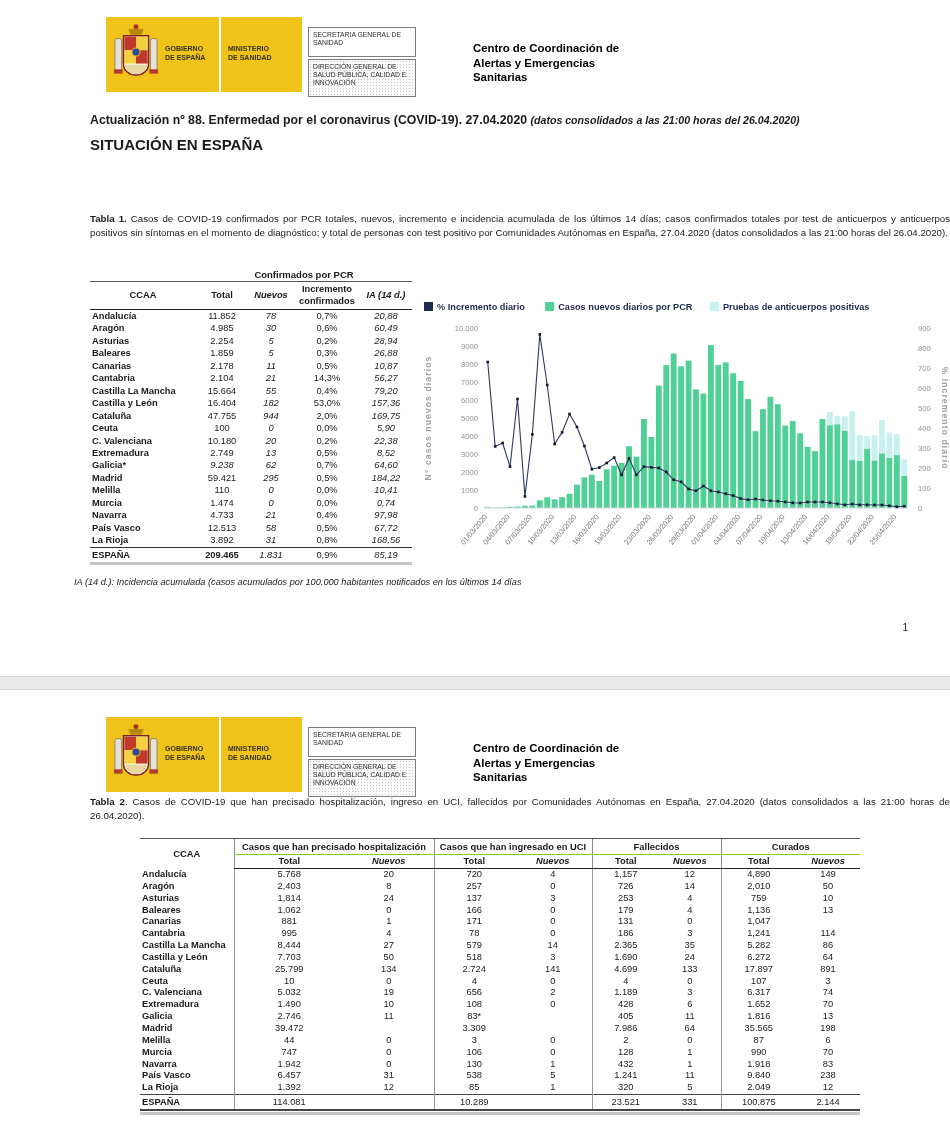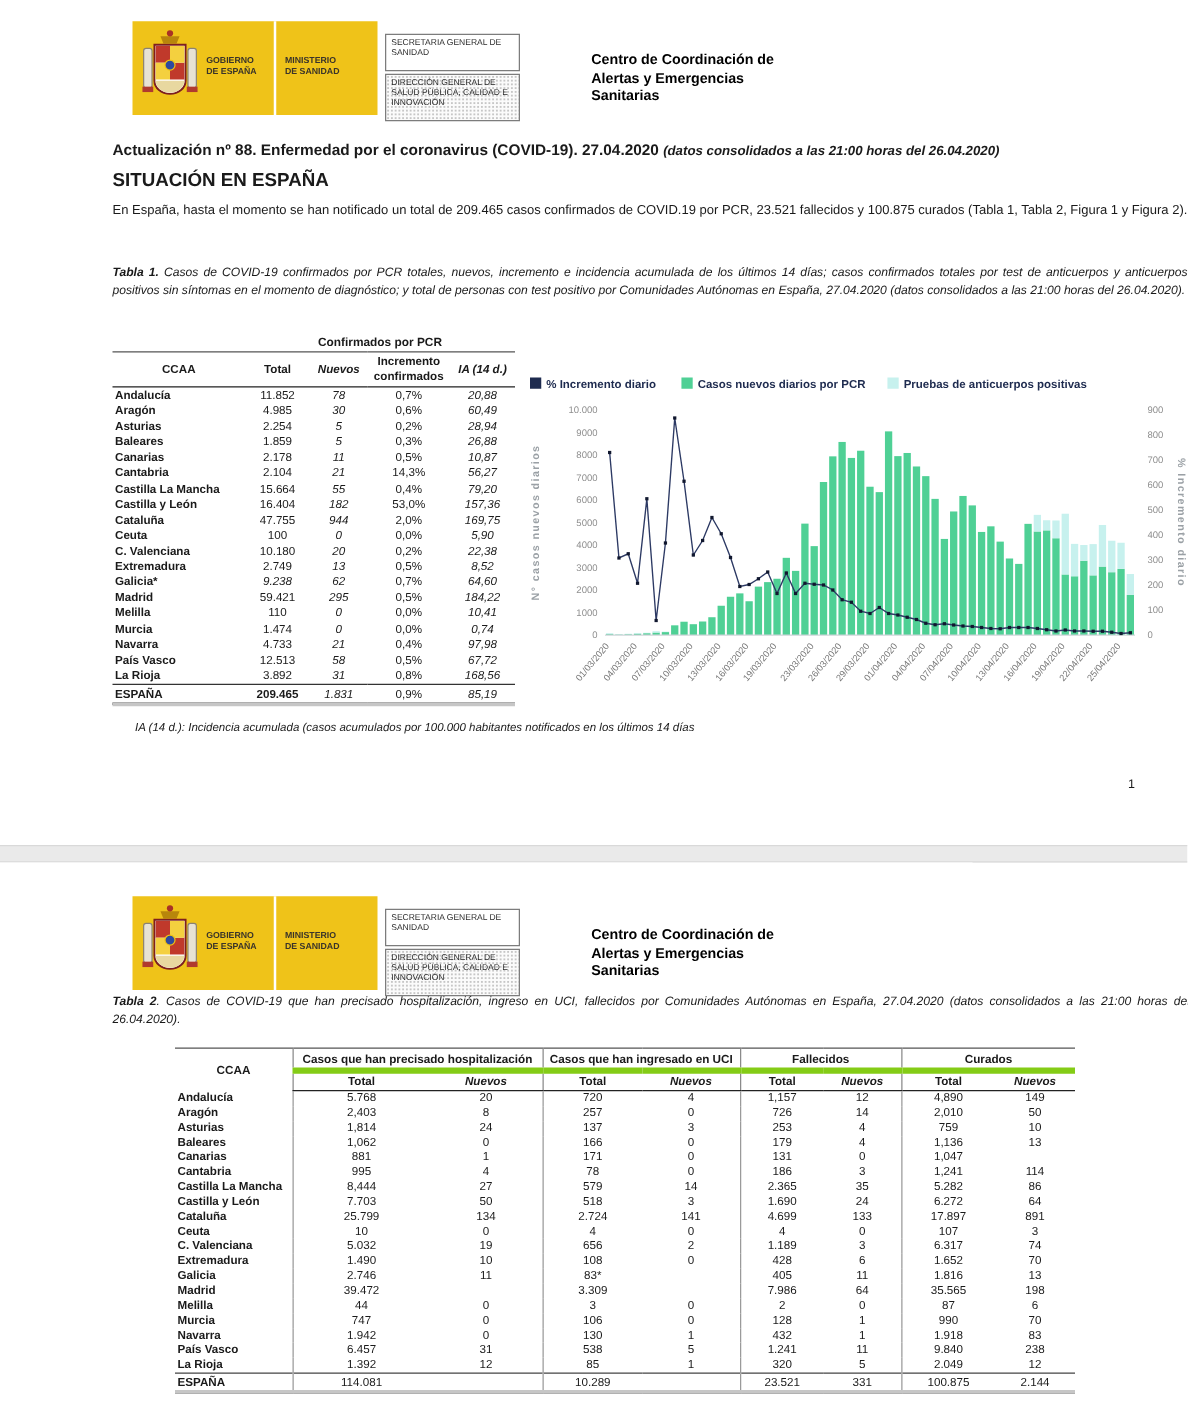--- a/index.html
+++ b/index.html
@@ -26,21 +26,21 @@
   .gov-box.secretaria{top:13px;height:30px;background:#fff;}
   .gov-box.direccion{top:45px;height:38px;background-color:#fbfbfb;
     background-image:radial-gradient(#c6c6c6 0.6px, rgba(0,0,0,0) 0.7px);background-size:3px 3px;}
   .ccaes{position:absolute;left:473px;top:27px;font-size:11.4px;font-weight:bold;line-height:14.6px;color:#000;}
 
   
   #p1-title{position:absolute;left:90px;top:113px;width:862px;font-size:12.3px;font-weight:bold;}
   #p1-title .note{font-style:italic;font-size:10.6px;}
   #p1-subtitle{position:absolute;left:90px;top:136px;font-size:15px;font-weight:bold;}
   #p1-intro{position:absolute;left:90px;top:161px;width:860px;font-size:10.4px;line-height:15.6px;text-align:justify;}
-  .caption{font-size:9.7px;line-height:13.7px;text-align:justify;font-style:italic;}
+  .caption{font-size:9.7px;line-height:13.7px;text-align:justify;}
   #t1-caption{position:absolute;left:90px;top:212px;width:860px;}
   .caption b{font-weight:bold;}
 
   
   #tabla1{position:absolute;left:90px;top:268px;width:322px;border-collapse:collapse;font-size:9.3px;}
   #tabla1 th,#tabla1 td{padding:0 2px;line-height:12.45px;}
   #tabla1 .grp{font-weight:bold;text-align:center;font-size:9.5px;line-height:13px;}
   #tabla1 thead tr.grprow th{border-bottom:1px solid #555;}
   #tabla1 thead tr.hdrrow th{border-bottom:1.8px solid #222;font-weight:bold;text-align:center;line-height:11.5px;padding:2px 2px;}
   #tabla1 th.h-nuevos,#tabla1 th.h-ia{font-style:italic;}
@@ -53,30 +53,30 @@
 
   
   #chart{position:absolute;left:420px;top:298px;width:530px;height:272px;}
   #chart text{font-family:"Liberation Sans", sans-serif;}
   #chart .tick{font-size:7.6px;fill:#8f8f8f;}
   #chart .xtick{font-size:7.4px;fill:#767676;}
   #chart .legend-txt{font-size:9.2px;font-weight:bold;fill:#1e2b4f;}
   #chart .ytitle{font-size:8.6px;font-weight:bold;fill:#9aa0a5;letter-spacing:1.1px;}
 
   
-  #footnotes{position:absolute;left:108px;top:576px;width:448px;font-size:9.2px;font-style:italic;line-height:13.6px;text-align:justify;}
+  #footnotes{position:absolute;left:74px;top:576px;width:448px;font-size:9.2px;font-style:italic;line-height:13.6px;text-align:justify;}
   #p1-pagenum{position:absolute;left:868px;top:622px;width:40px;text-align:right;font-size:10px;}
 
   
   #t2-caption{position:absolute;left:90px;top:105px;width:862px;}
   #tabla2{position:absolute;left:140px;top:148px;width:720px;border-collapse:collapse;font-size:9.3px;table-layout:fixed;}
   #tabla2 th,#tabla2 td{padding:0 2px;line-height:11.85px;overflow:hidden;}
   #tabla2 thead tr.grprow th{border-top:1px solid #555;font-weight:bold;text-align:center;font-size:9.4px;line-height:15px;}
   #tabla2 thead th.ccaa{border-top:1px solid #555;font-weight:bold;text-align:center;vertical-align:middle;}
-  #tabla2 thead tr.grprow th.g{border-bottom:5px solid #84cc16;border-left:1px solid #8a8a8a;}
+  #tabla2 thead tr.grprow th.g{border-bottom:1px solid #84cc16;border-left:1px solid #8a8a8a;}
   #tabla2 thead tr.subrow th{border-bottom:1.8px solid #222;font-weight:bold;text-align:center;line-height:13px;}
   #tabla2 thead tr.subrow th.nuevos{font-style:italic;}
   #tabla2 thead tr.subrow th.gstart{border-left:1px solid #8a8a8a;}
   #tabla2 td{text-align:center;}
   #tabla2 td.name{font-weight:bold;text-align:left;white-space:nowrap;}
   #tabla2 td.gstart{border-left:1px solid #9a9a9a;}
   #tabla2 tr.total td{border-top:1.2px solid #444;border-bottom:2px solid #444;line-height:14px;}
   #tabla2 tr.total td.name{font-weight:bold;}
   #t2-underbar{position:absolute;left:140px;top:422px;width:720px;height:3px;background:#c6c6c6;}
 </style>
@@ -118,21 +118,20 @@
       <span>Centro de Coordinación de</span><br>
       <span>Alertas y Emergencias</span><br>
       <span>Sanitarias</span>
     </div>
   </div>
 
   <div id="p1-title">
     <span>Actualización nº 88. Enfermedad por el coronavirus (COVID-19). 27.04.2020 </span><span class="note">(datos consolidados a las 21:00 horas del 26.04.2020)</span>
   </div>
   <div id="p1-subtitle">SITUACIÓN EN ESPAÑA</div>
-  <div id="p1-intro">En España, hasta el momento se han notificado un total de 209.465 casos confirmados de COVID.19 por PCR, 23.521 fallecidos y 100.875 curados (Tabla 1, Tabla 2, Figura 1 y Figura 2).</div>
 
   <div id="t1-caption" class="caption">
     <b>Tabla 1.</b><span> Casos de COVID-19 confirmados por PCR totales, nuevos, incremento e incidencia acumulada de los últimos 14 días; casos confirmados totales por test de anticuerpos y anticuerpos positivos sin síntomas en el momento de diagnóstico; y total de personas con test positivo por Comunidades Autónomas en España, 27.04.2020 (datos consolidados a las 21:00 horas del 26.04.2020).</span>
   </div>
 
   <table id="tabla1">
     <colgroup>
       <col style="width:106px">
         <col style="width:52px">
         <col style="width:46px">

